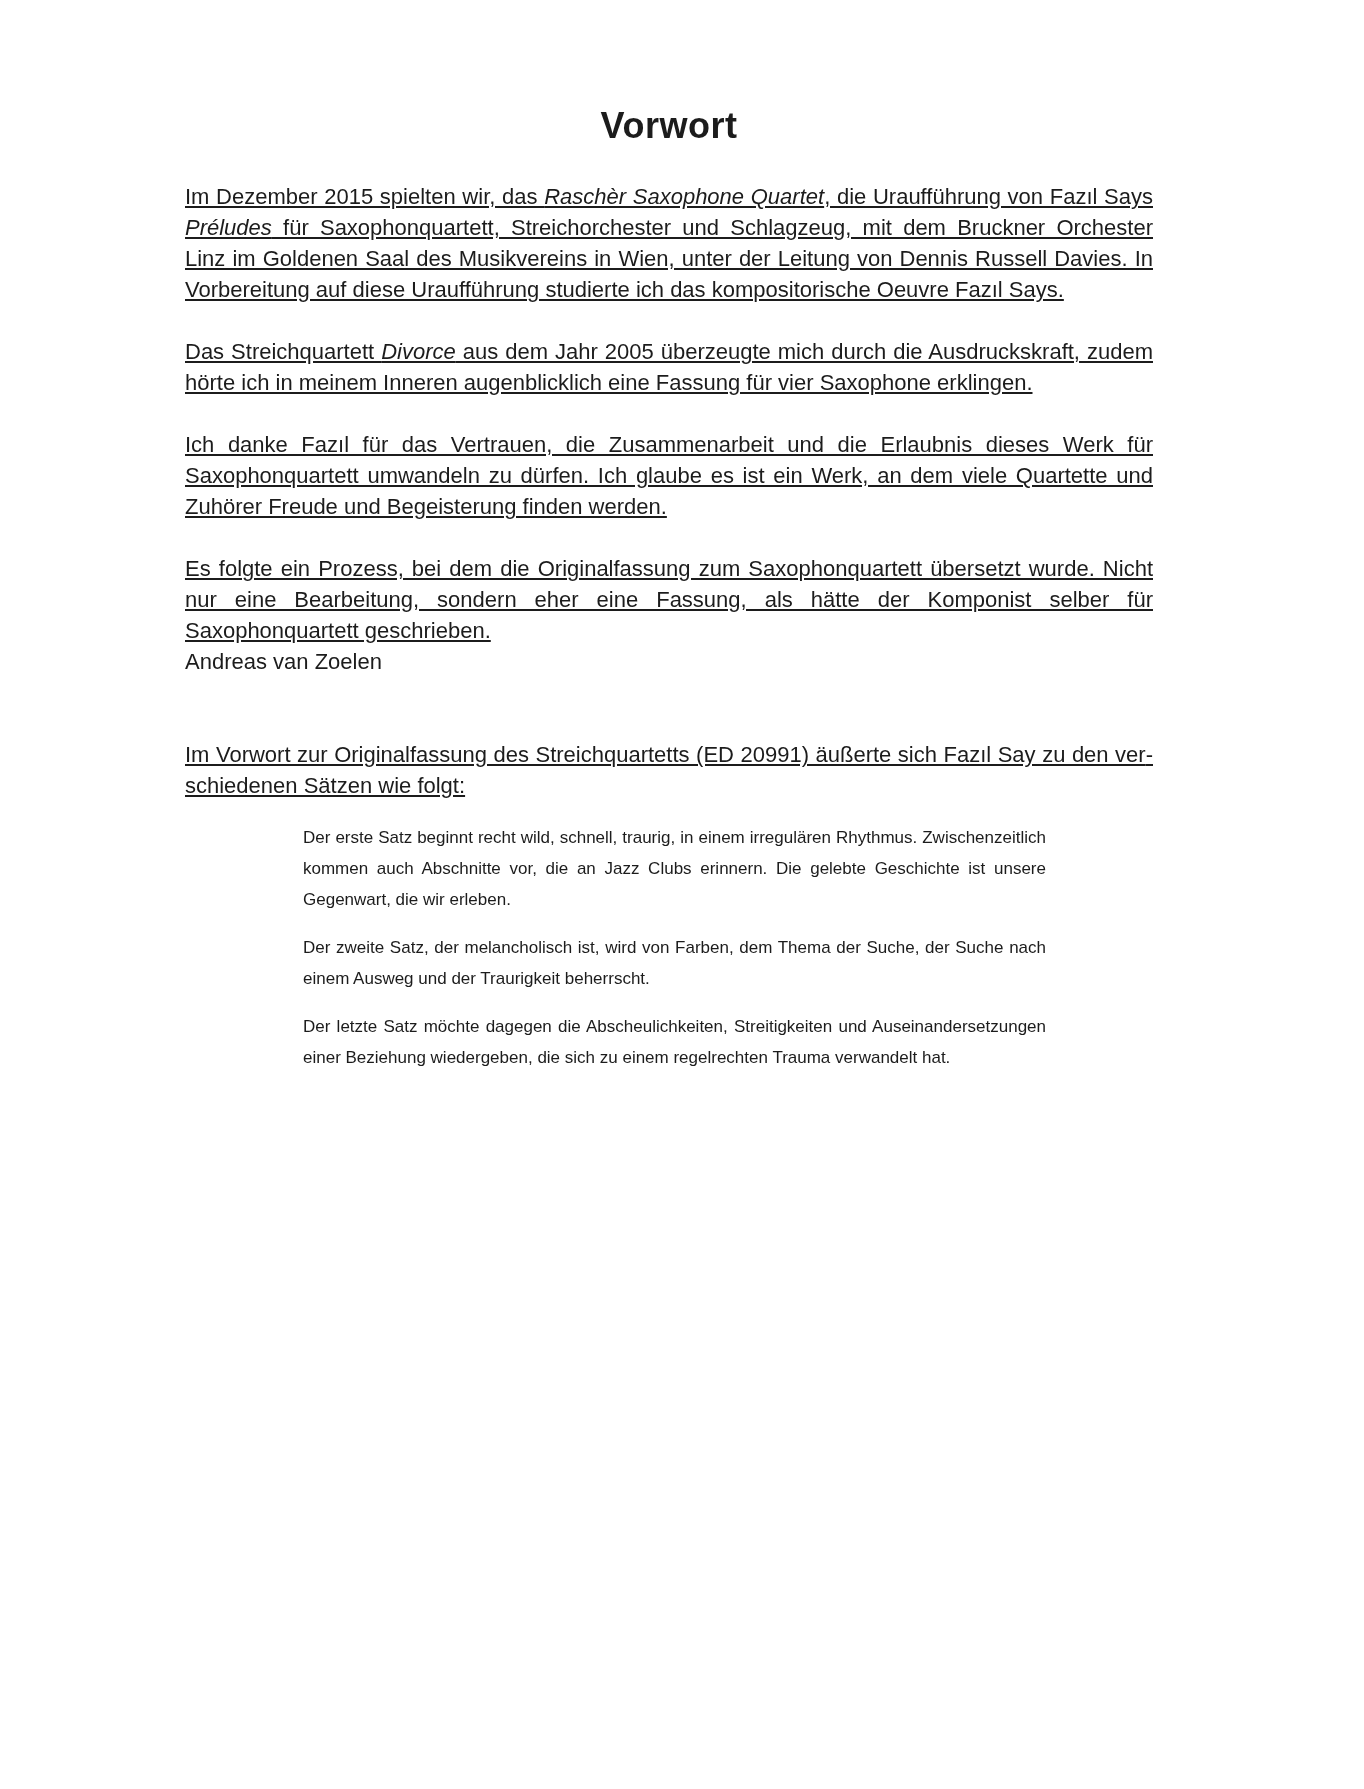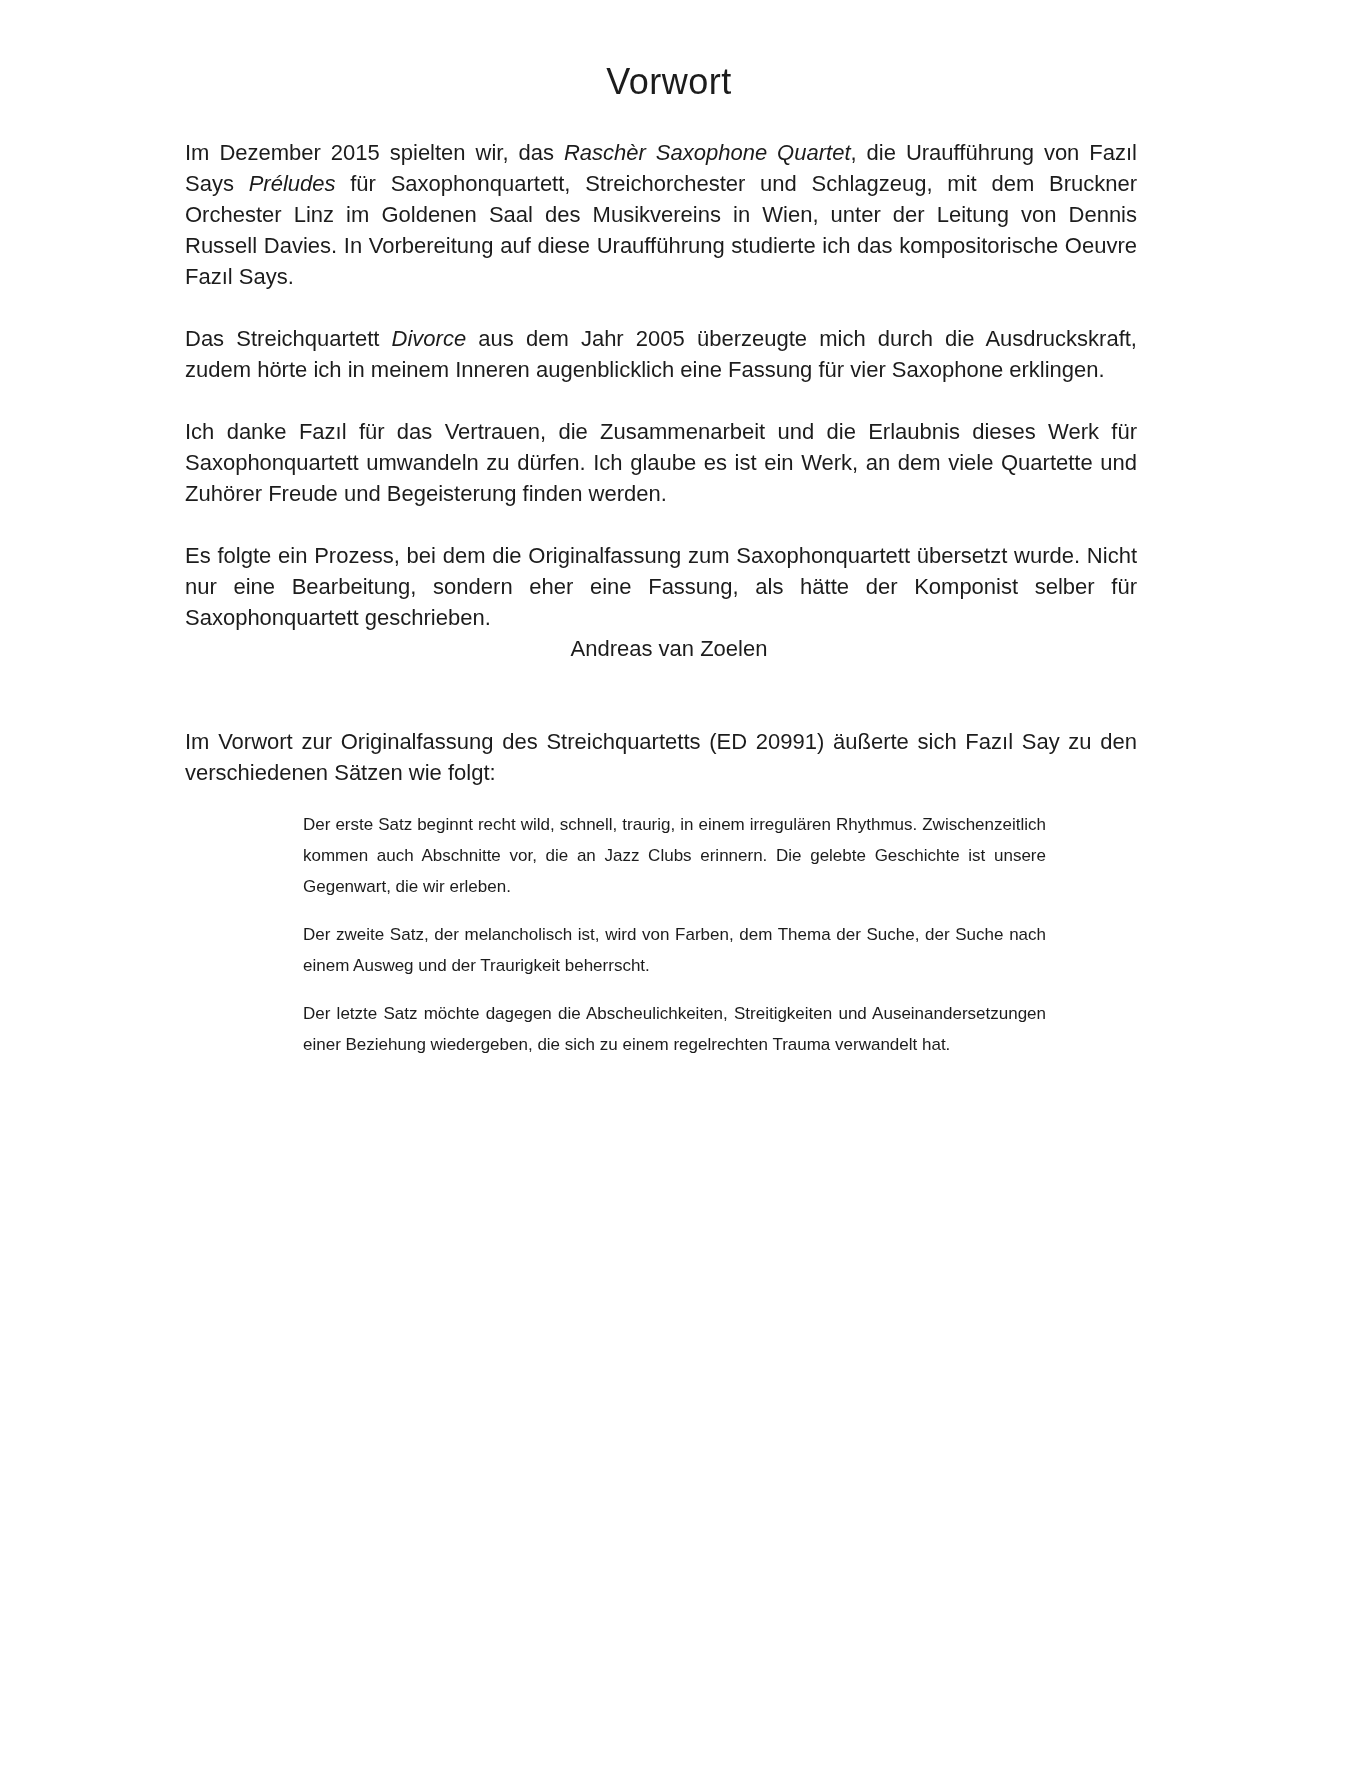--- a/index.html
+++ b/index.html
@@ -14,43 +14,44 @@
     overflow: hidden;
   }
   .content {
     position: absolute;
     left: 185px;
     top: 0;
     width: 968px;
   }
   h1.doc-title {
     margin: 0 0 34px 0;
-    padding-top: 60px;
+    padding-top: 104px;
     font-size: 36px;
-    font-weight: 400;
+    font-weight: 700;
     line-height: 1.2;
     text-align: center;
     letter-spacing: 0.5px;
     color: #1c1c1c;
   }
   .body-text p {
-    margin: 0 16px 31px 0;
+    margin: 0 0 31px 0;
     font-size: 22px;
     line-height: 31px;
     text-align: justify;
     hyphens: manual;
+    text-decoration: underline;
     -webkit-hyphens: manual;
   }
   .body-text p:last-child { margin-bottom: 0; }
   em { font-style: italic; }
   .signature {
     margin: 0 0 62px 0;
     font-size: 22px;
     line-height: 31px;
-    text-align: center;
+    text-align: left;
   }
   .quote-block {
     margin-top: 21px;
     margin-left: 118px;
     margin-right: 107px;
   }
   .quote-block p {
     margin: 0 0 17px 0;
     font-size: 17px;
     line-height: 31px;

